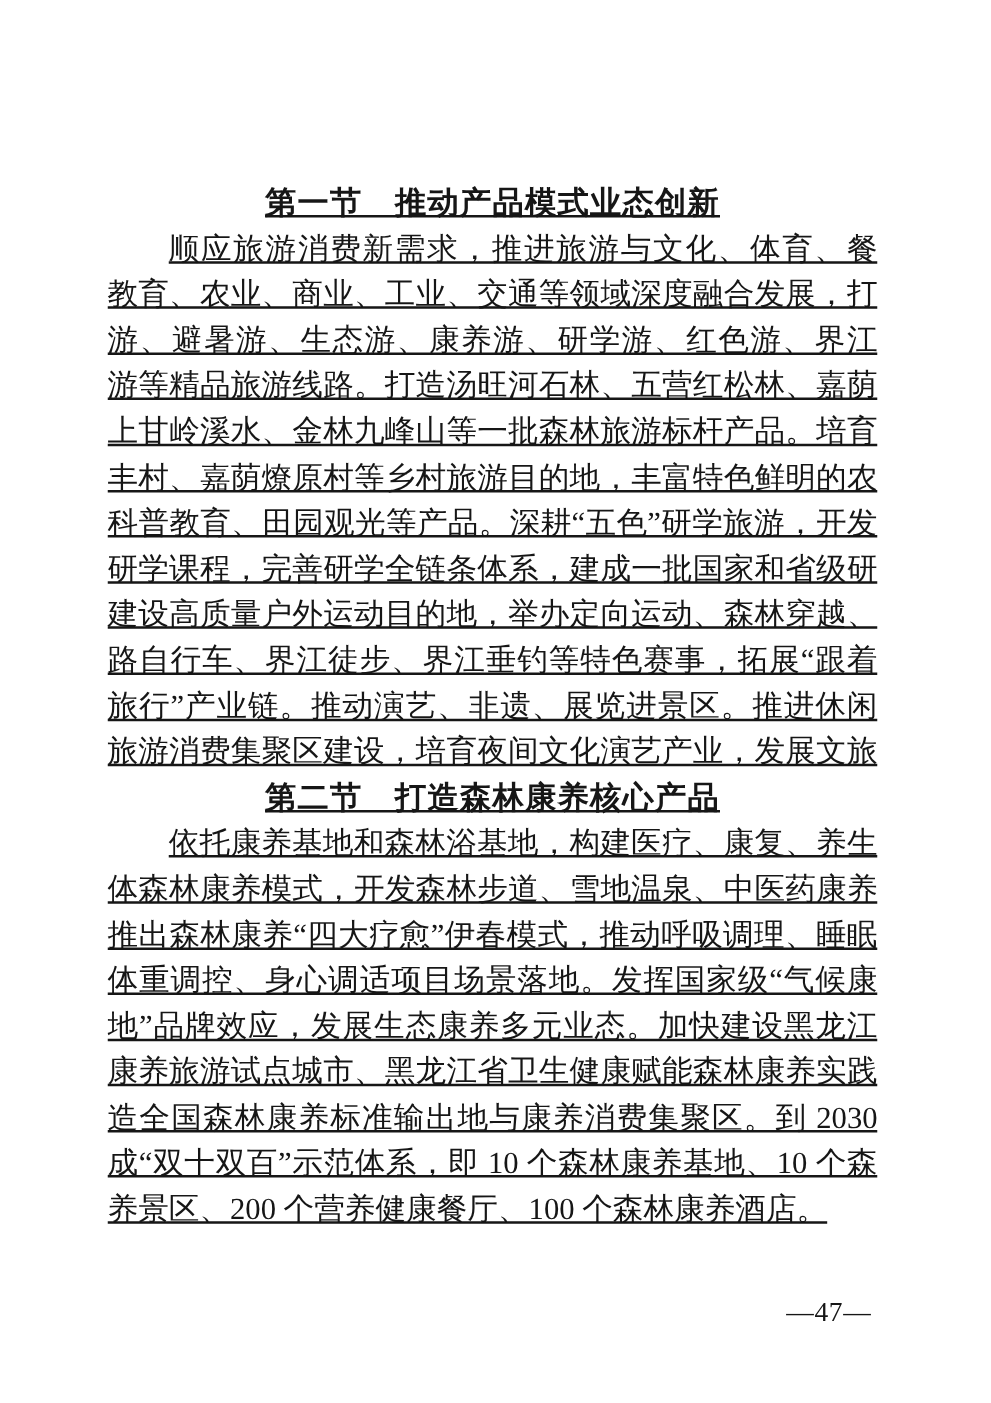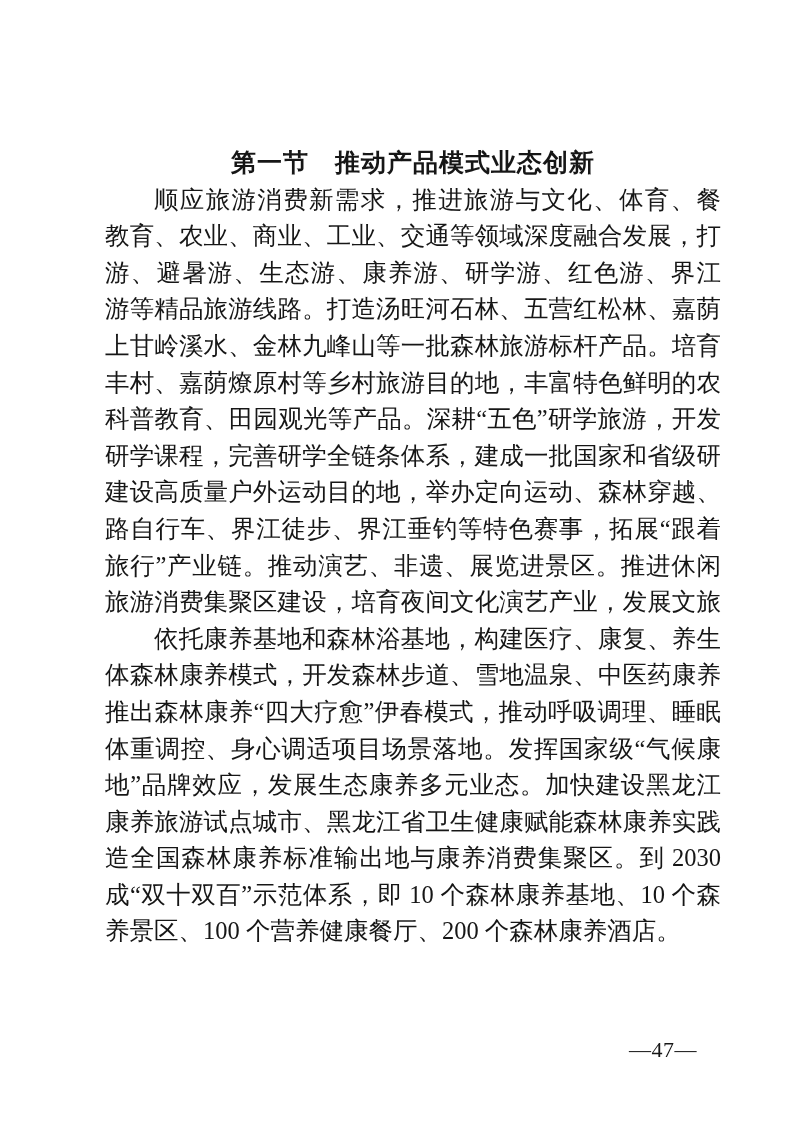--- a/index.html
+++ b/index.html
@@ -11,23 +11,24 @@
     position: relative;
     width: 793px;
     height: 1122px;
     background: #ffffff;
     overflow: hidden;
     font-family: "Liberation Serif", "DejaVu Serif", serif;
     color: #161616;
   }
   .content {
     position: absolute;
-    left: 105px;
+    left: 86px;
     top: 145px;
     width: 616px;
+    text-decoration: underline;
   }
   .heading {
     font-size: 25px;
     font-weight: bold;
     line-height: 36.6px;
     height: 36.6px;
     text-align: center;
     letter-spacing: 1px;
     white-space: nowrap;
   }
@@ -73,29 +74,30 @@
         <div class="line">上甘岭溪水、金林九峰山等一批森林旅游标杆产品。培育铁力年</div>
         <div class="line">丰村、嘉荫燎原村等乡村旅游目的地，丰富特色鲜明的农耕体验、</div>
         <div class="line">科普教育、田园观光等产品。深耕“五色”研学旅游，开发精品</div>
         <div class="line">研学课程，完善研学全链条体系，建成一批国家和省级研学基地。</div>
         <div class="line">建设高质量户外运动目的地，举办定向运动、森林穿越、森林公</div>
         <div class="line">路自行车、界江徒步、界江垂钓等特色赛事，拓展“跟着赛事去</div>
         <div class="line">旅行”产业链。推动演艺、非遗、展览进景区。推进休闲街区和</div>
         <div class="line">旅游消费集聚区建设，培育夜间文化演艺产业，发展文旅夜经济。</div>
       </div>
 
+    <div class="heading">第二节　打造森林康养核心产品</div>
 
     <div>
         <div class="line indent">依托康养基地和森林浴基地，构建医疗、康复、养生三位一</div>
         <div class="line">体森林康养模式，开发森林步道、雪地温泉、中医药康养等项目，</div>
         <div class="line">推出森林康养“四大疗愈”伊春模式，推动呼吸调理、睡眠调养、</div>
         <div class="line">体重调控、身心调适项目场景落地。发挥国家级“气候康养旅居</div>
         <div class="line">地”品牌效应，发展生态康养多元业态。加快建设黑龙江省森林</div>
         <div class="line">康养旅游试点城市、黑龙江省卫生健康赋能森林康养实践地，打</div>
         <div class="line">造全国森林康养标准输出地与康养消费集聚区。到 2030 年，建</div>
         <div class="line">成“双十双百”示范体系，即 10 个森林康养基地、10 个森林康</div>
-        <div class="line short">养景区、100 个营养健康餐厅、200 个森林康养酒店。</div>
+        <div class="line short">养景区、200 个营养健康餐厅、100 个森林康养酒店。</div>
       </div>
 
   </div>
 
   <div class="pageno">—47—</div>
 </div>
 
 </body></html>

